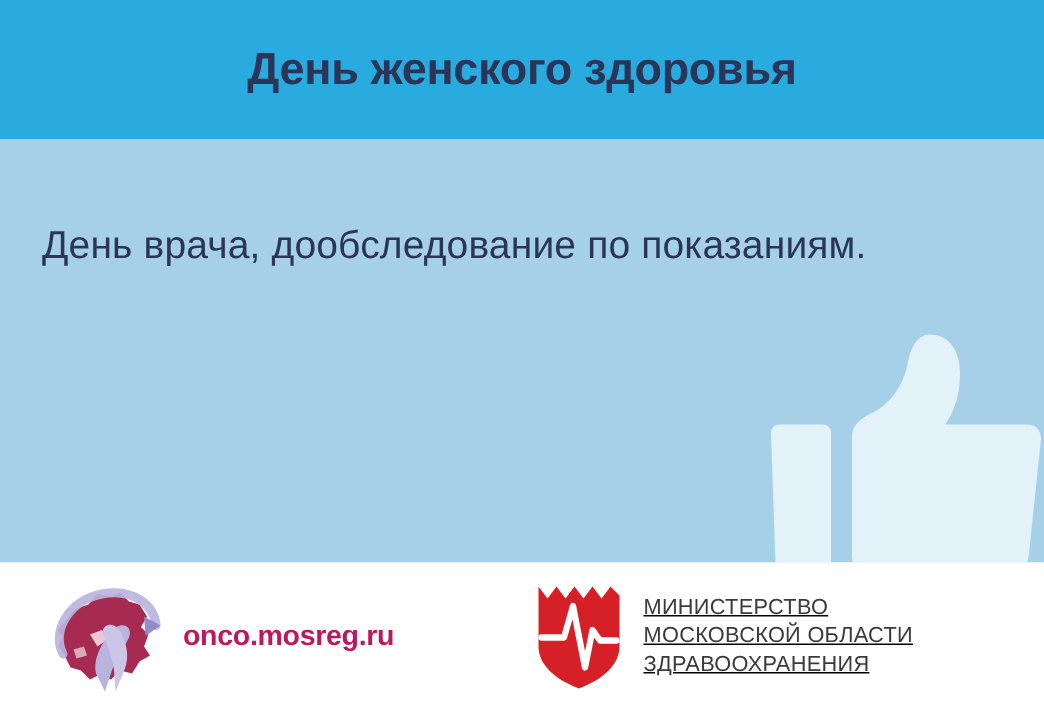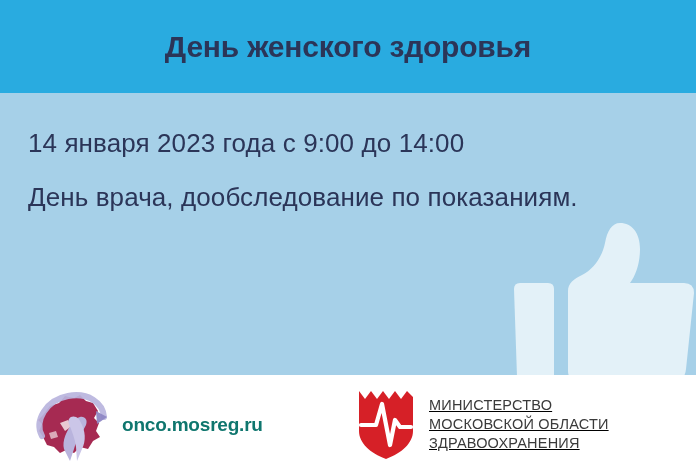--- a/index.html
+++ b/index.html
@@ -107,21 +107,21 @@
   .onco-mark {
     width: 82px;
     height: 76px;
     flex: 0 0 auto;
   }
   .onco-mark svg { display: block; }
   .onco-text {
     margin-left: 10px;
     font-size: 19px;
     font-weight: bold;
-    color: #0f766e;
+    color: #be185d;
     letter-spacing: -0.2px;
     white-space: nowrap;
   }
 
   
   .minzdrav-block {
     position: absolute;
     left: 356px;
     top: 12px;
     display: flex;
@@ -169,21 +169,20 @@
                  Q 186 62, 186 72
                  L 178 148
                  Q 177 160, 166 160
                  L 72 160
                  Q 60 160, 60 150
                  Z" fill="#e3f1f8"></path>
       </svg>
     </div>
 
     <div class="body-text">
-      <div class="line-date">14 января 2023 года с 9:00 до 14:00</div>
       <div class="line-desc">День врача, дообследование по показаниям.</div>
     </div>
 
   </div>
 
   <div class="footer-band">
 
     <div class="onco-block">
       <div class="onco-mark">
         <svg width="82" height="76" viewBox="0 0 82 76" xmlns="http://www.w3.org/2000/svg">

